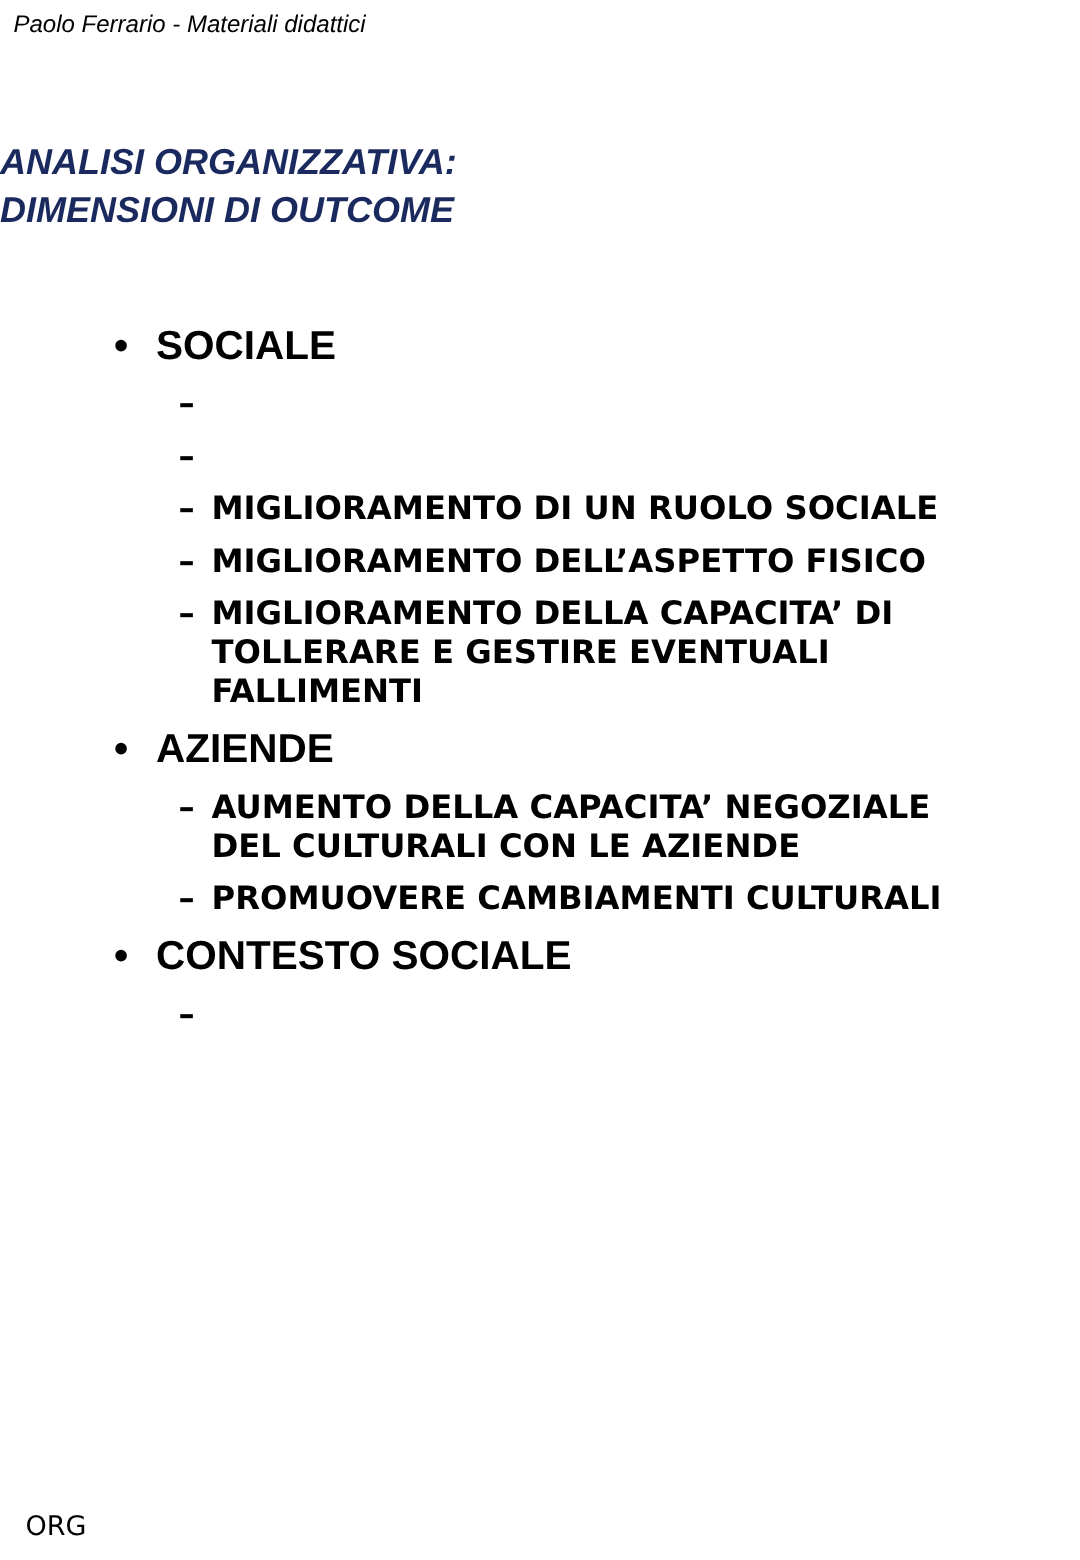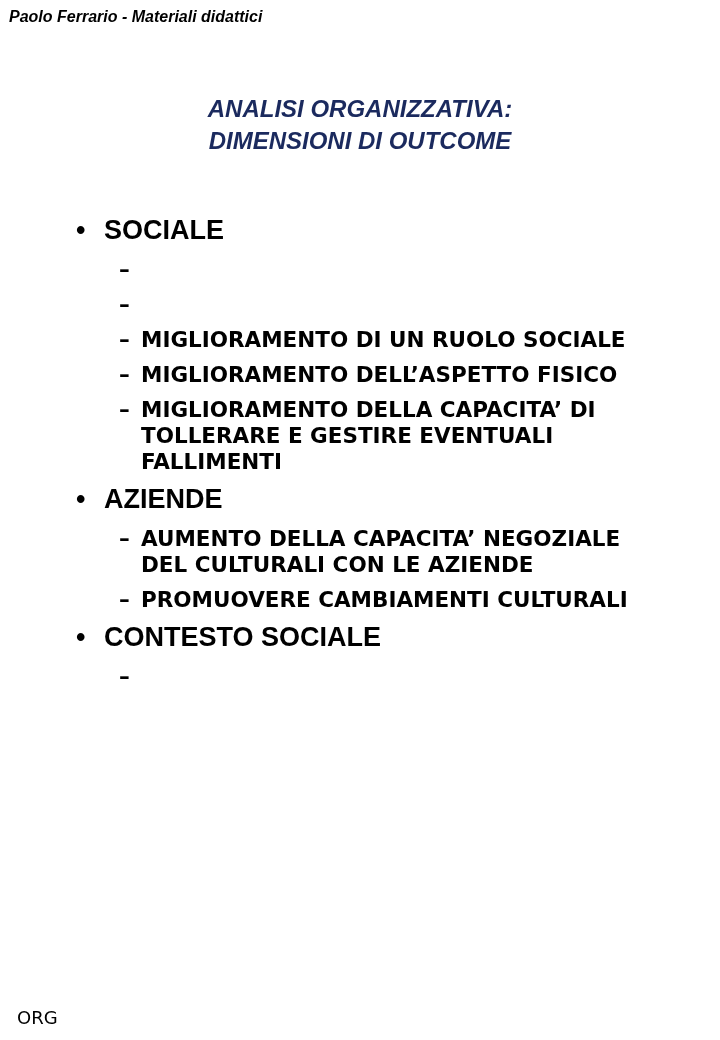--- a/index.html
+++ b/index.html
@@ -8,30 +8,30 @@
     background: #ffffff;
     position: relative;
     overflow: hidden;
     font-family: "Liberation Sans", sans-serif;
     color: #000000;
   }
   .page-header {
     position: absolute;
     left: 9px; top: 6px;
     font-size: 16px;
-    font-weight: bold;
+    font-weight: normal;
     font-style: italic;
     line-height: 22px;
     white-space: nowrap;
   }
   .slide-title {
     position: absolute;
     left: 0; top: 93px;
     width: 720px;
-    text-align: center;
+    text-align: left;
     font-size: 24px;
     font-weight: bold;
     font-style: italic;
     line-height: 32px;
   }
   .content {
     position: absolute;
     left: 76px; top: 212px;
     width: 606px;
   }

